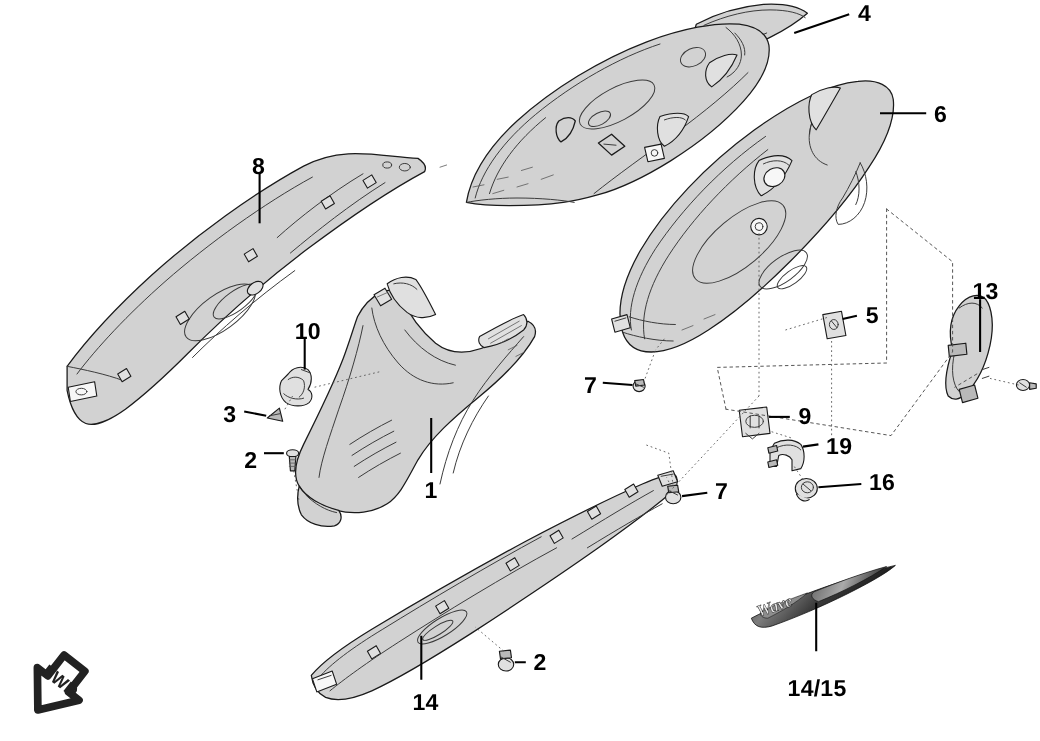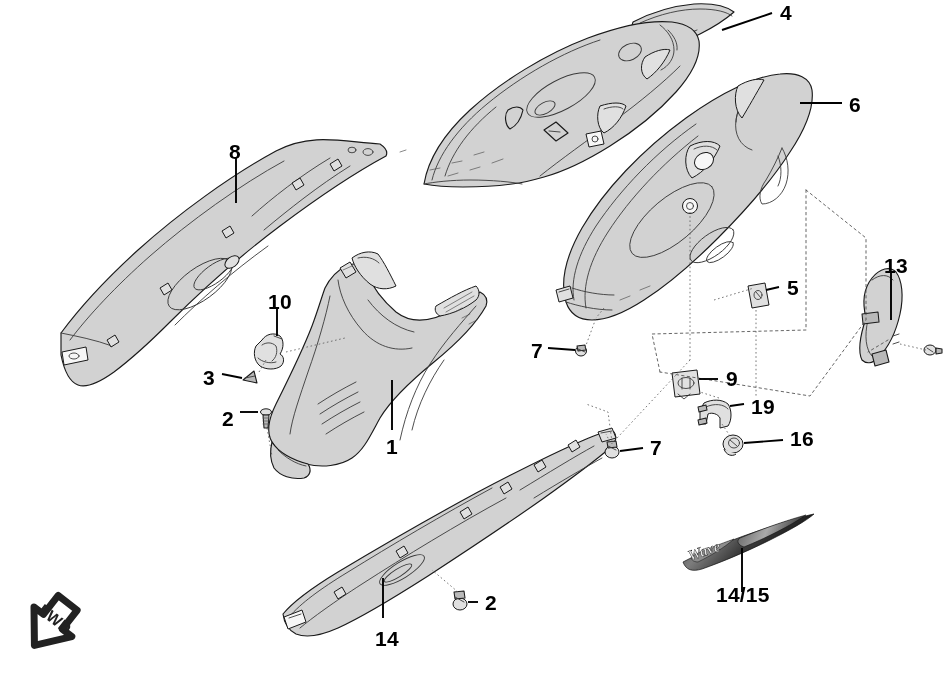--- a/index.html
+++ b/index.html
@@ -496,21 +496,21 @@
   <div class="label-num" style="left:787px; top:277px;">5</div>
   <div class="label-num" style="left:849px; top:94px;">6</div>
   <div class="label-num" style="left:531px; top:340px;">7</div>
   <div class="label-num" style="left:650px; top:437px;">7</div>
   <div class="label-num" style="left:229px; top:141px;">8</div>
   <div class="label-num" style="left:726px; top:368px;">9</div>
   <div class="label-num" style="left:268px; top:291px;">10</div>
   <div class="label-num" style="left:485px; top:592px;">2</div>
   <div class="label-num" style="left:375px; top:628px;">14</div>
   <div class="label-num" style="left:884px; top:255px;">13</div>
-  <div class="label-num" style="left:716px; top:584px;">14/15</div>
+  <div class="label-num" style="left:716px; top:616px;">14/15</div>
   <div class="label-num" style="left:790px; top:428px;">16</div>
   <div class="label-num" style="left:751px; top:396px;">19</div>
 
   <svg class="fwd-badge" viewBox="0 0 78 78">
     <g transform="rotate(38 39 39)">
       <path d="M30 6 L54 6 L54 30 L66 30 L42 60 L18 30 L30 30 Z" fill="#ffffff" stroke="#222222" stroke-width="7" stroke-linejoin="round"></path>
       <text x="42" y="32" text-anchor="middle" font-family="'Liberation Sans', sans-serif" font-size="16" font-weight="bold" fill="#222222">FWD</text>
     </g>
   </svg>
 

